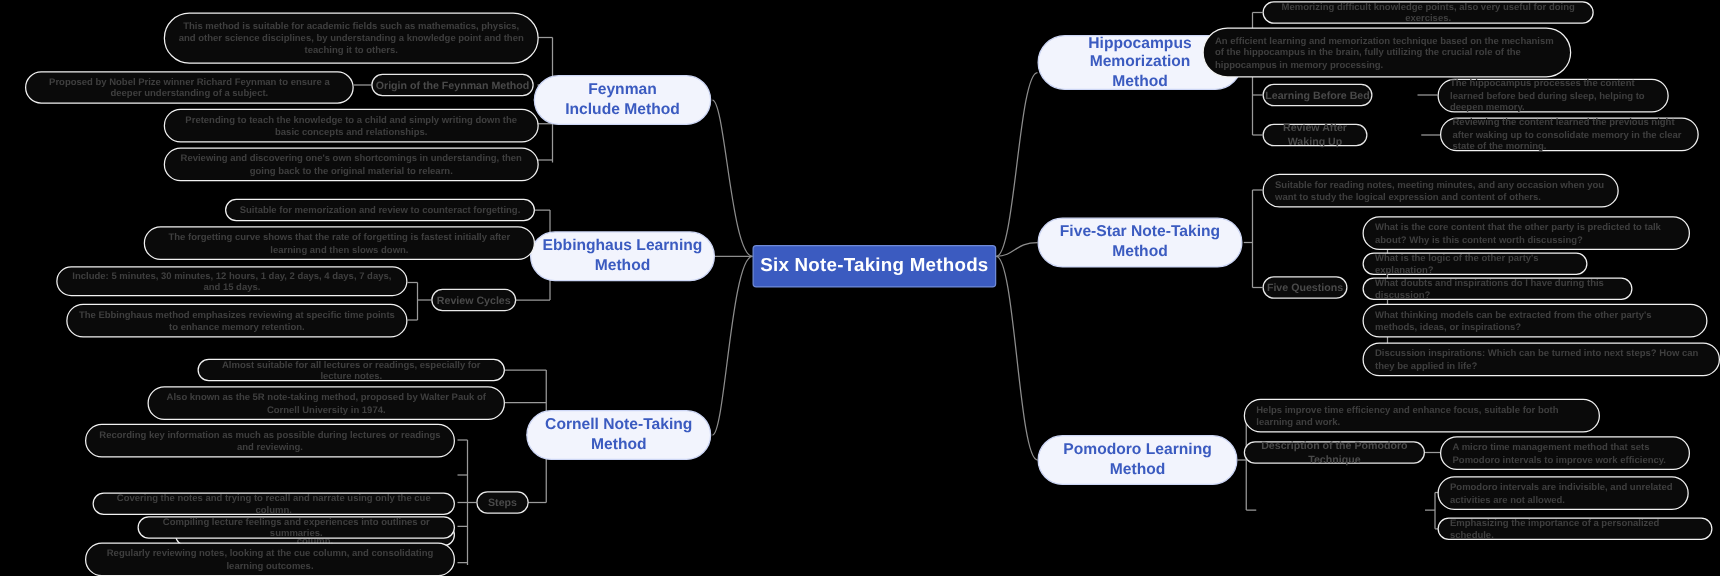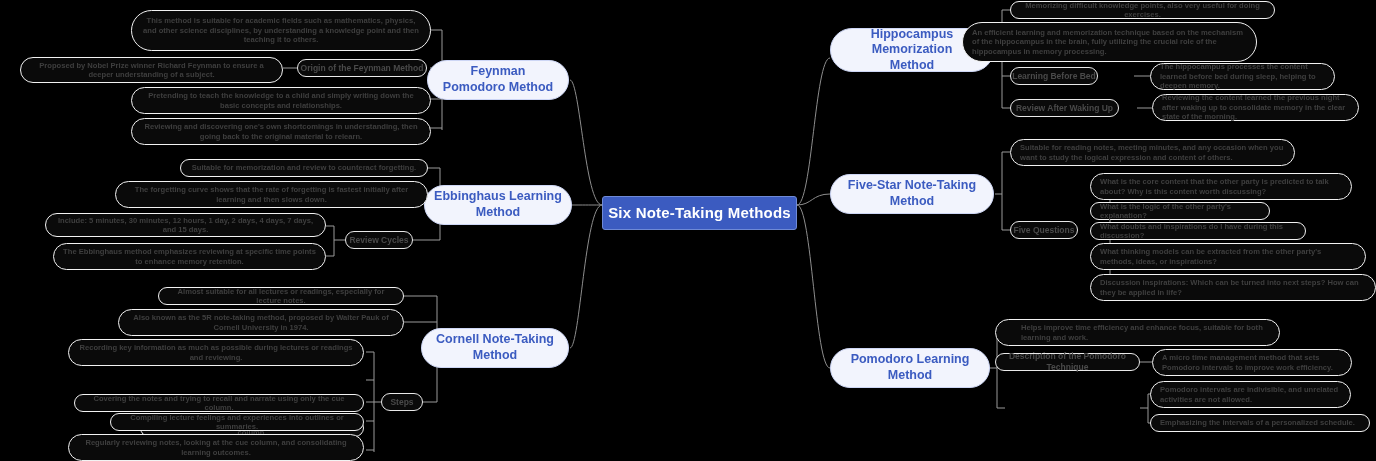--- a/index.html
+++ b/index.html
@@ -140,21 +140,21 @@
         <path d="M1148,423 L1154,423"></path>
     </g>
   </svg>
 
   <div class="node root" style="left:602px; top:196px; width:195px; height:34px;">
     <span>Six Note-Taking Methods</span>
   </div>
 
   <div class="node branch" style="left:427px; top:60px; width:142px; height:40px;">
     <span style="white-space:pre-line;">Feynman
-Pomodoro Method</span>
+Include Method</span>
   </div>
   <div class="node branch" style="left:424px; top:185px; width:148px; height:40px;">
     <span style="white-space:pre-line;">Ebbinghaus Learning
 Method</span>
   </div>
   <div class="node branch" style="left:421px; top:328px; width:148px; height:40px;">
     <span style="white-space:pre-line;">Cornell Note-Taking
 Method</span>
   </div>
 
@@ -234,21 +234,21 @@
   </div>
   <div class="node leaf right" style="left:962px; top:22px; width:295px; height:40px; text-align:left;">
     <span style="text-align:left;">An efficient learning and memorization technique based on the mechanism of the hippocampus in the brain, fully utilizing the crucial role of the hippocampus in memory processing.</span>
   </div>
   <div class="node group" style="left:1010px; top:67px; width:88px; height:18px;">
     <span>Learning Before Bed</span>
   </div>
   <div class="node leaf right" style="left:1150px; top:63px; width:185px; height:27px; text-align:left;">
     <span style="text-align:left;">The hippocampus processes the content learned before bed during sleep, helping to deepen memory.</span>
   </div>
-  <div class="node group" style="left:1010px; top:99px; width:109px; height:18px;">
+  <div class="node group" style="left:1010px; top:99px; width:84px; height:18px;">
     <span>Review After Waking Up</span>
   </div>
   <div class="node leaf right" style="left:1152px; top:94px; width:207px; height:27px; text-align:left;">
     <span style="text-align:left;">Reviewing the content learned the previous night after waking up to consolidate memory in the clear state of the morning.</span>
   </div>
 
   <div class="node leaf right" style="left:1010px; top:139px; width:285px; height:27px; text-align:left;">
     <span style="text-align:left;">Suitable for reading notes, meeting minutes, and any occasion when you want to study the logical expression and content of others.</span>
   </div>
   <div class="node group" style="left:1010px; top:221px; width:68px; height:18px;">
@@ -264,28 +264,28 @@
     <span style="text-align:left;">What doubts and inspirations do I have during this discussion?</span>
   </div>
   <div class="node leaf right" style="left:1090px; top:243px; width:276px; height:27px; text-align:left;">
     <span style="text-align:left;">What thinking models can be extracted from the other party's methods, ideas, or inspirations?</span>
   </div>
   <div class="node leaf right" style="left:1090px; top:274px; width:286px; height:27px; text-align:left;">
     <span style="text-align:left;">Discussion inspirations: Which can be turned into next steps? How can they be applied in life?</span>
   </div>
 
   <div class="node leaf right" style="left:995px; top:319px; width:285px; height:27px; text-align:left;">
-    <span style="text-align:left;margin-left:16px;">Helps improve time efficiency and enhance focus, suitable for both learning and work.</span>
+    <span style="text-align:left;">Helps improve time efficiency and enhance focus, suitable for both learning and work.</span>
   </div>
   <div class="node group" style="left:995px; top:353px; width:145px; height:18px;">
     <span>Description of the Pomodoro Technique</span>
   </div>
   <div class="node leaf right" style="left:1152px; top:349px; width:200px; height:27px; text-align:left;">
     <span style="text-align:left;">A micro time management method that sets Pomodoro intervals to improve work efficiency.</span>
   </div>
   <div class="node leaf right" style="left:1150px; top:381px; width:201px; height:27px; text-align:left;">
     <span style="text-align:left;">Pomodoro intervals are indivisible, and unrelated activities are not allowed.</span>
   </div>
   <div class="node leaf right" style="left:1150px; top:414px; width:220px; height:18px; text-align:left;">
-    <span style="text-align:left;">Emphasizing the intervals of a personalized schedule.</span>
+    <span style="text-align:left;">Emphasizing the importance of a personalized schedule.</span>
   </div>
 
 </div>
 
 </body></html>

